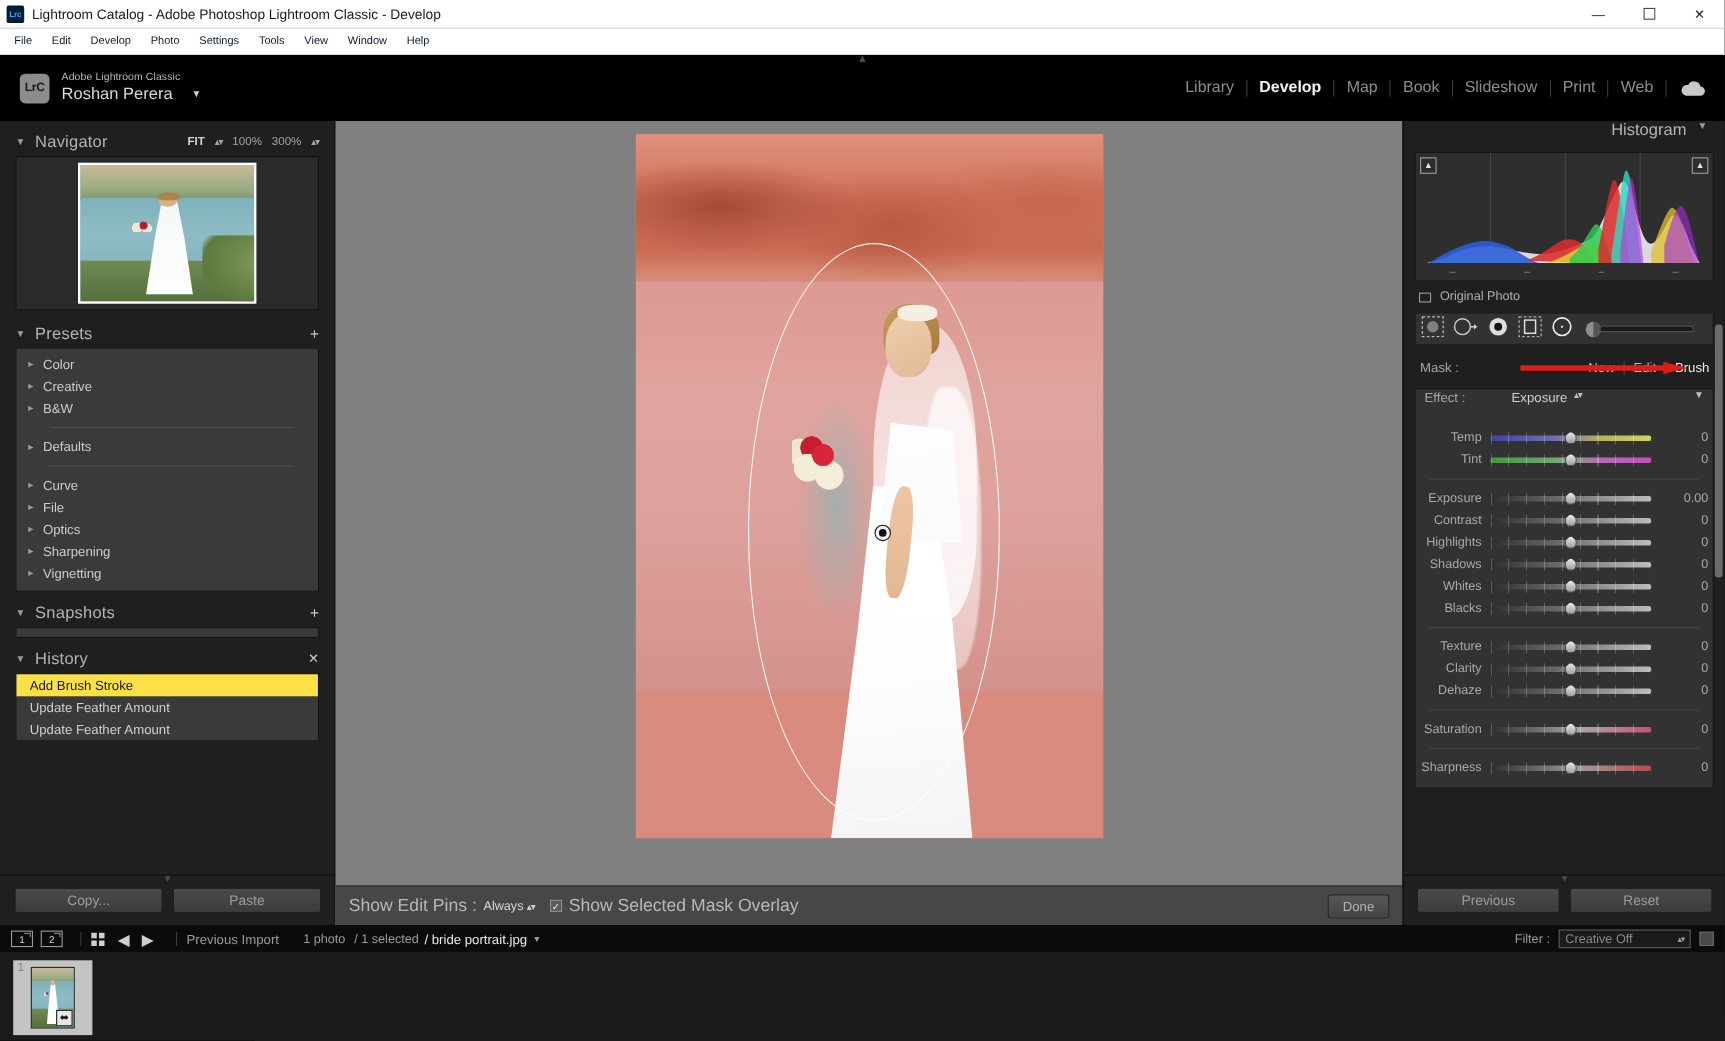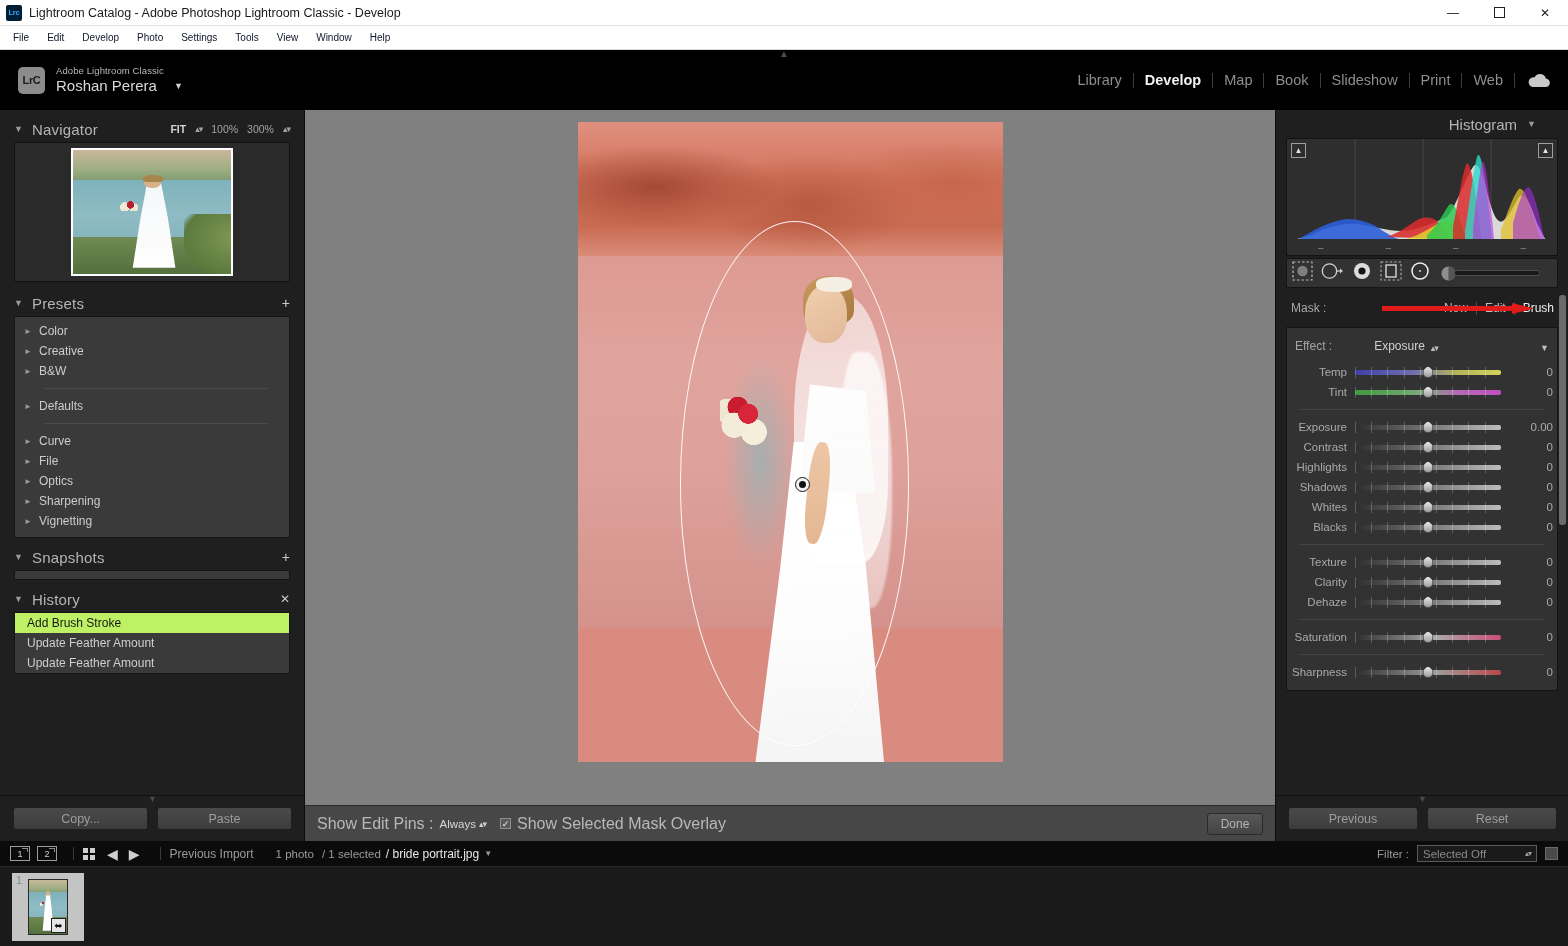--- a/index.html
+++ b/index.html
@@ -143,21 +143,21 @@
     width:100%;height:10px;background:#3a3a3a;border:1px solid #151515;
   }
 
   .hist-box{
     width:100%;background:#3a3a3a;border:1px solid #151515;
   }
   .hist-row{
     height:20px;display:flex;align-items:center;padding-left:12px;
     font-size:12px;color:#cfcfcf;
   }
-  .hist-row.sel{background:#bef264;color:#161616}
+  .hist-row.sel{background:#fde047;color:#161616}
 
   .lp-bottom{
     position:absolute;left:0;bottom:0;width:305px;height:46px;
     background:#1f1f1f;border-top:1px solid #101010;
     display:flex;align-items:center;gap:9px;padding:0 13px;
   }
   .lrbtn{
     flex:1;height:23px;border-radius:3px;
     background:linear-gradient(#4a4a4a,#3c3c3c);
     border:1px solid #202020;
@@ -265,22 +265,22 @@
     color:#b4b4b4;font-size:12px;
     display:flex;align-items:center;justify-content:center;cursor:pointer;
   }
 
   
   .right-panel{
     position:absolute;left:1275px;top:60px;width:293px;height:731px;
     background:#1f1f1f;border-left:1px solid #0c0c0c;overflow:hidden;
   }
   .rp-head{
-    height:28px;display:flex;align-items:center;justify-content:flex-end;
-    padding-right:32px;
+    height:28px;display:flex;justify-content:flex-end;
+    padding-right:16px;
   }
   .rp-title{font-size:15px;color:#b4b4b4;margin-right:10px}
   .histo-wrap{
     margin:0 10px;height:118px;background:#2e2e2e;border:1px solid #121212;
     position:relative;overflow:hidden;
   }
   .histo-corner{
     position:absolute;width:15px;height:15px;border:1px solid #9e9e9e;
     background:#2e2e2e;display:flex;align-items:center;justify-content:center;
     color:#e6e6e6;font-size:8px;
@@ -311,21 +311,21 @@
   }
   .mask-right .brush{color:#ededed}
   .vbar{width:1px;height:13px;background:#4a4a4a}
   .red-arrow{
     position:absolute;left:96px;top:9px;height:11px;width:152px;
     pointer-events:none;
   }
   .effect-row{
     margin:5px 10px 0 10px;height:26px;background:#323232;
     border-top:1px solid #141414;border-left:1px solid #141414;border-right:1px solid #141414;
-    display:flex;align-items:flex-end;padding:0 8px;
+    display:flex;align-items:flex-start;padding:0 8px;
   }
   .ef-lbl{font-size:12px;color:#a4a4a4;margin-right:42px}
   .ef-val{font-size:12px;color:#cfcfcf}
   .ef-caret{margin-left:auto;color:#bfbfbf;font-size:9px}
 
   .sliders{
     margin:0 10px;background:#323232;border:1px solid #141414;border-top:none;
     padding:9px 0 8px 0;
   }
   .srow{display:flex;align-items:center;height:20px;padding:0 4px 0 0}
@@ -661,20 +661,24 @@
       <div class="histo-corner" style="left:4px;top:4px">▲</div>
       <div class="histo-corner" style="right:4px;top:4px">▲</div>
       <div class="histo-label-row" style="position:absolute;left:0;bottom:2px;width:100%">
         <span>–</span>
         <span>–</span>
         <span>–</span>
         <span>–</span>
       </div>
     </div>
 
+    <div class="orig-photo-row">
+      <span class="op-box"></span>
+      <span>Original Photo</span>
+    </div>
 
     <div class="tools-row">
       <span>
         <svg width="21" height="20" viewBox="0 0 21 20">
             <g fill="none" stroke="#b9b9b9" stroke-width="1.2" stroke-dasharray="2.5 2">
               <rect x="1" y="1" width="19" height="18"></rect>
             </g>
             <circle cx="10.5" cy="10" r="5.2" fill="#9a9a9a" opacity=".75"></circle>
           </svg>
       </span>
@@ -881,21 +885,21 @@
     <div class="fb-sep"></div>
     <div class="fb-text">Previous Import</div>
     <div class="fb-meta">1 photo</div>
     <div class="fb-meta" style="margin-left:8px">/ 1 selected</div>
     <div class="fb-file" style="margin-left:5px">/ bride portrait.jpg</div>
     <div class="fb-meta" style="margin-left:5px;font-size:8px">▼</div>
 
     <div class="fb-right">
       <span class="fb-meta">Filter :</span>
       <div class="filter-select">
-        <span>Selected Off</span>
+        <span>Creative Off</span>
         <span class="fs-spin">▴▾</span>
       </div>
       <div class="fs-sq"></div>
     </div>
   </div>
 
   <div class="filmstrip">
     <div class="fcell">
       <span class="num">1</span>
       <div class="fthumb">

